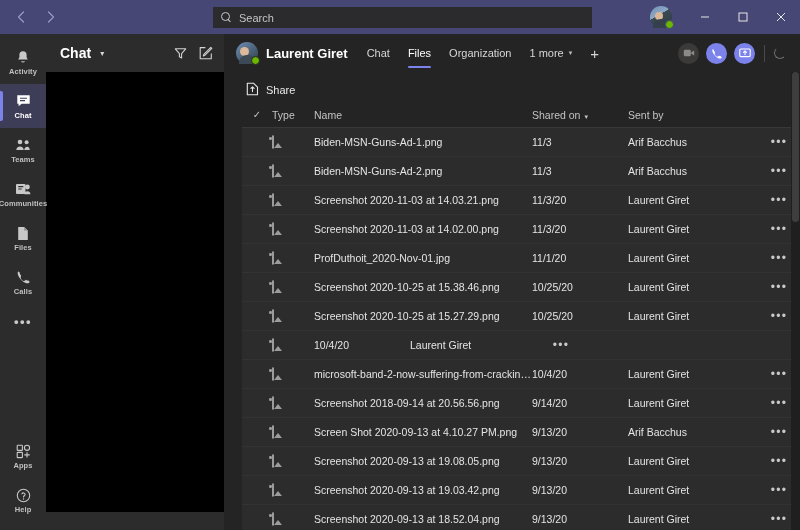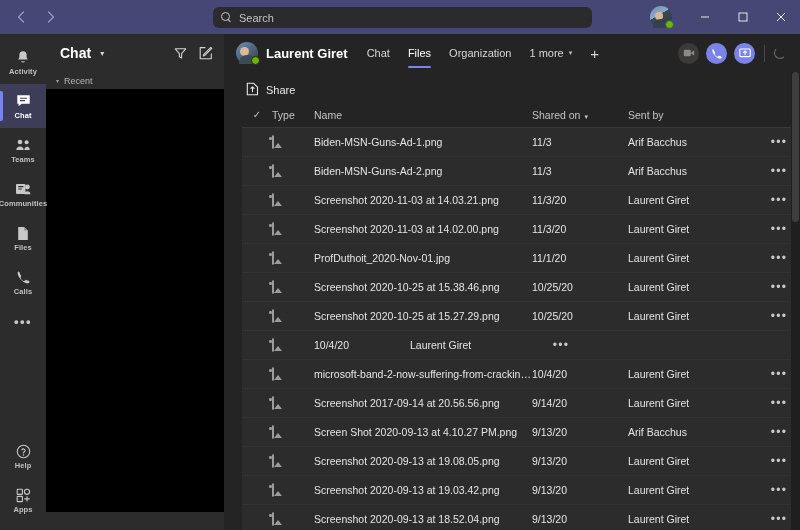--- a/index.html
+++ b/index.html
@@ -17,21 +17,21 @@
     height: 34px; background: #464775; display: flex; align-items: center;
     flex: 0 0 34px; position: relative;
   }
   .navbtns { display: flex; align-items: center; padding-left: 14px; gap: 16px; }
   .navbtn {
     width: 14px; height: 14px; color: #9a9ac4; font-size: 13px; line-height: 13px;
     display: flex; align-items: center; justify-content: center; cursor: pointer;
   }
   .searchwrap { position: absolute; left: 213px; top: 7px; width: 379px; height: 21px; }
   .searchbox {
-    width: 100%; height: 100%; background: #2b2b2d; border-radius: 6px;
+    width: 100%; height: 100%; background: #2b2b2d; border-radius: 0;
     display: flex; align-items: center; padding: 0 8px; gap: 7px; cursor: text;
   }
   .searchbox .mag { width: 11px; height: 11px; flex: 0 0 11px; position: relative; }
   .searchbox .mag::before {
     content:""; position:absolute; width:7px; height:7px; border:1.2px solid #c8c8c8;
     border-radius:50%; top:0; left:0;
   }
   .searchbox .mag::after {
     content:""; position:absolute; width:4px; height:1.2px; background:#c8c8c8;
     transform: rotate(45deg); top:8px; left:6px;
@@ -288,38 +288,38 @@
             </svg>
         </span>
         <span class="rlab">Calls</span>
       </div>
 
       <div class="rail-more">•••</div>
 
       <div class="rail-bottom">
         <div class="rail-item">
           <span class="ric">
-            <svg width="15" height="15" viewBox="0 0 15 15" fill="none">
-                <circle cx="7.5" cy="7.5" r="6.2" stroke="#c8c8c8" stroke-width="1.1"></circle>
-                <path d="M5.9 5.8a1.7 1.7 0 013.2.7c0 1.2-1.6 1.3-1.6 2.4" stroke="#c8c8c8" stroke-width="1.1" stroke-linecap="round"></path>
-                <circle cx="7.5" cy="11" r=".75" fill="#c8c8c8"></circle>
-              </svg>
-          </span>
-          <span class="rlab">Help</span>
-        </div>
-        <div class="rail-item">
-          <span class="ric">
             <svg width="15" height="15" viewBox="0 0 15 15" fill="none" stroke="#c8c8c8" stroke-width="1.1">
                 <rect x="1.2" y="1.2" width="5.2" height="5.2" rx=".7"></rect>
                 <rect x="8.4" y="1.2" width="5.2" height="5.2" rx="2.6"></rect>
                 <rect x="1.2" y="8.4" width="5.2" height="5.2" rx=".7"></rect>
                 <path d="M11 8.2v5.4M8.3 10.9h5.4"></path>
               </svg>
           </span>
           <span class="rlab">Apps</span>
+        </div>
+        <div class="rail-item">
+          <span class="ric">
+            <svg width="15" height="15" viewBox="0 0 15 15" fill="none">
+                <circle cx="7.5" cy="7.5" r="6.2" stroke="#c8c8c8" stroke-width="1.1"></circle>
+                <path d="M5.9 5.8a1.7 1.7 0 013.2.7c0 1.2-1.6 1.3-1.6 2.4" stroke="#c8c8c8" stroke-width="1.1" stroke-linecap="round"></path>
+                <circle cx="7.5" cy="11" r=".75" fill="#c8c8c8"></circle>
+              </svg>
+          </span>
+          <span class="rlab">Help</span>
         </div>
       </div>
     </div>
 
     <div class="chatpanel">
       <div class="chatpanel-head">
         <span class="chat-title">Chat</span>
         <span class="chev-sm">▾</span>
         <div class="chat-head-actions">
           <span class="hicon">
@@ -327,24 +327,20 @@
                 <path d="M1.3 1.8h10.4L7.6 6.6v4.3L5.4 9.7V6.6z"></path>
               </svg>
           </span>
           <span class="hicon">
             <svg width="14" height="14" viewBox="0 0 14 14" fill="none" stroke="#d2d2d2" stroke-width="1.1" stroke-linejoin="round">
                 <path d="M11.8 1.4l1 1-7 7-1.5.5.5-1.5z"></path>
                 <path d="M12.3 7.6v5.1H1.2V1.6h5.2"></path>
               </svg>
           </span>
         </div>
-      </div>
-      <div class="recentbar">
-        <span class="recent-chev">▾</span>
-        <span class="recent-lab">Recent</span>
       </div>
       <div class="chat-body"></div>
       <div class="chat-foot"></div>
     </div>
 
     <div class="main">
 
       <div class="main-head">
         <div class="avatar-sm">
           <span class="head"></span>
@@ -543,21 +539,21 @@
                 <div class="c-more">
                   <span class="dots">•••</span>
                 </div>
               </div>
               <div class="ftrow">
                 <div class="c-check">
                   <span class="rowcheck">✓</span>
                 </div>
                 <div class="c-type"><span class="imgicon"></span></div>
                 <div class="c-name">
-                  <span class="fname">Screenshot 2017-09-14 at 20.56.56.png</span>
+                  <span class="fname">Screenshot 2018-09-14 at 20.56.56.png</span>
                 </div>
                 <div class="c-date">9/14/20</div>
                 <div class="c-sent">Laurent Giret</div>
                 <div class="c-more">
                   <span class="dots">•••</span>
                 </div>
               </div>
               <div class="ftrow">
                 <div class="c-check">
                   <span class="rowcheck">✓</span>

